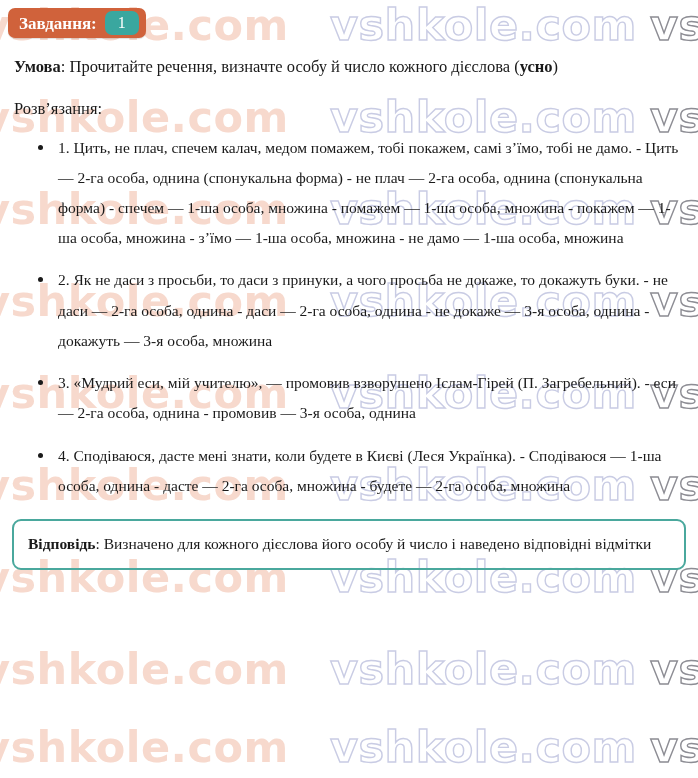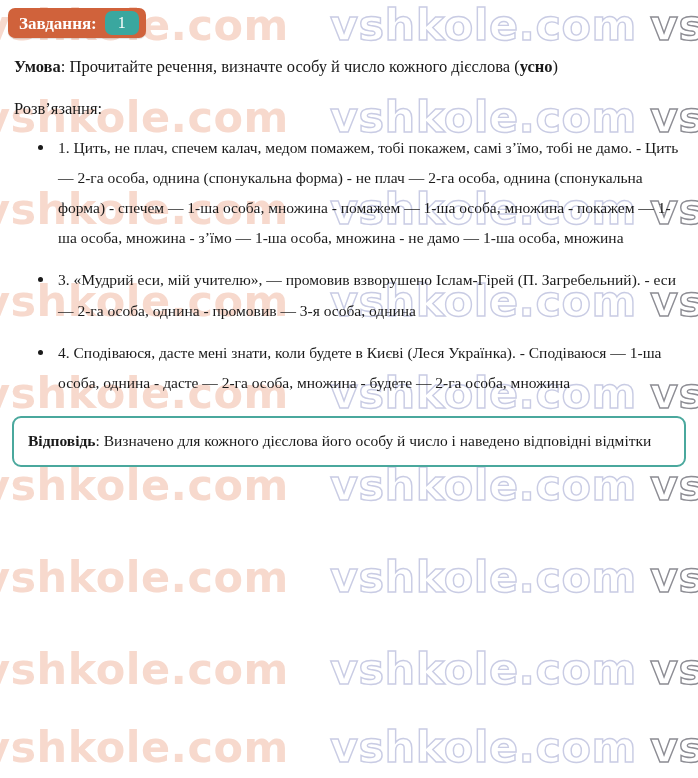--- a/index.html
+++ b/index.html
@@ -188,20 +188,21 @@
     </div>
   </div>
 
   <div class="block">
     <p class="lead"><span class="strong">Умова</span><span>: </span><span>Прочитайте речення, визначте особу й число кожного дієслова (</span><span class="strong">усно</span><span>)</span></p>
 
     <p class="section-title"><span>Розв’язання</span><span>:</span></p>
 
     <ul class="solution">
       <li>1. Цить, не плач, спечем калач, медом помажем, тобі покажем, самі з’їмо, тобі не дамо. - Цить — 2-га особа, однина (спонукальна форма) - не плач — 2-га особа, однина (спонукальна форма) - спечем — 1-ша особа, множина - помажем — 1-ша особа, множина - покажем — 1-ша особа, множина - з’їмо — 1-ша особа, множина - не дамо — 1-ша особа, множина</li>
+      <li>2. Як не даси з просьби, то даси з принуки, а чого просьба не докаже, то докажуть буки. - не даси — 2-га особа, однина - даси — 2-га особа, однина - не докаже — 3-я особа, однина - докажуть — 3-я особа, множина</li>
       <li>3. «Мудрий еси, мій учителю», — промовив взворушено Іслам-Гірей (П. Загребельний). - еси — 2-га особа, однина - промовив — 3-я особа, однина</li>
       <li>4. Сподіваюся, дасте мені знати, коли будете в Києві (Леся Українка). - Сподіваюся — 1-ша особа, однина - дасте — 2-га особа, множина - будете — 2-га особа, множина</li>
     </ul>
   </div>
 
   <div class="answer-box">
     <span class="answer-label">Відповідь</span><span>: </span><span>Визначено для кожного дієслова його особу й число і наведено відповідні відмітки</span>
   </div>
 
 </div>

